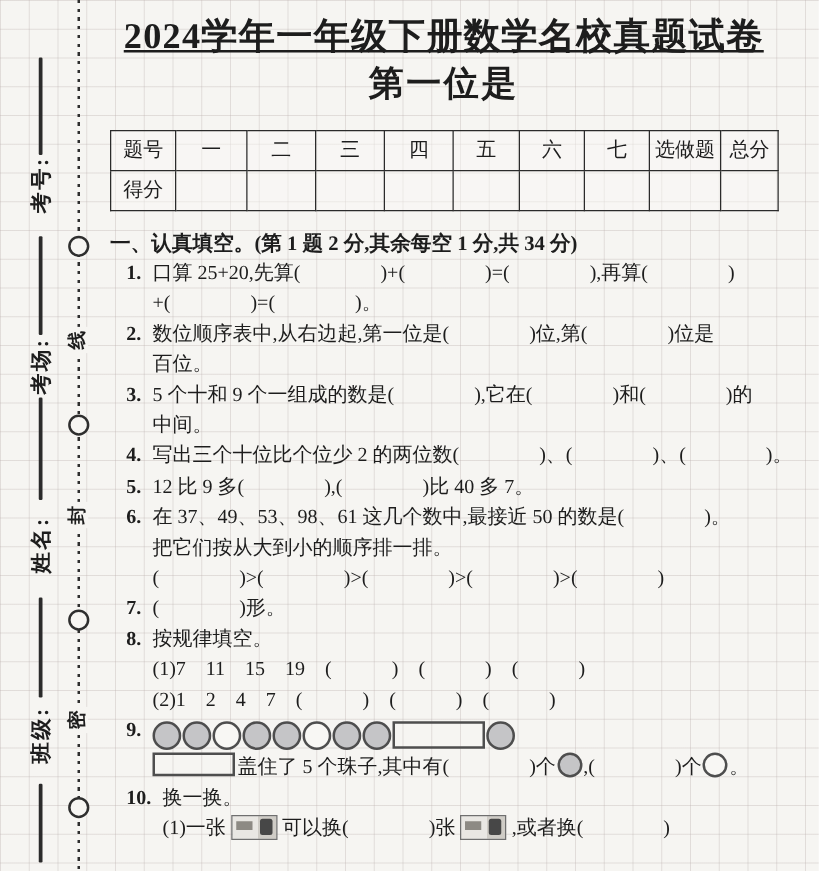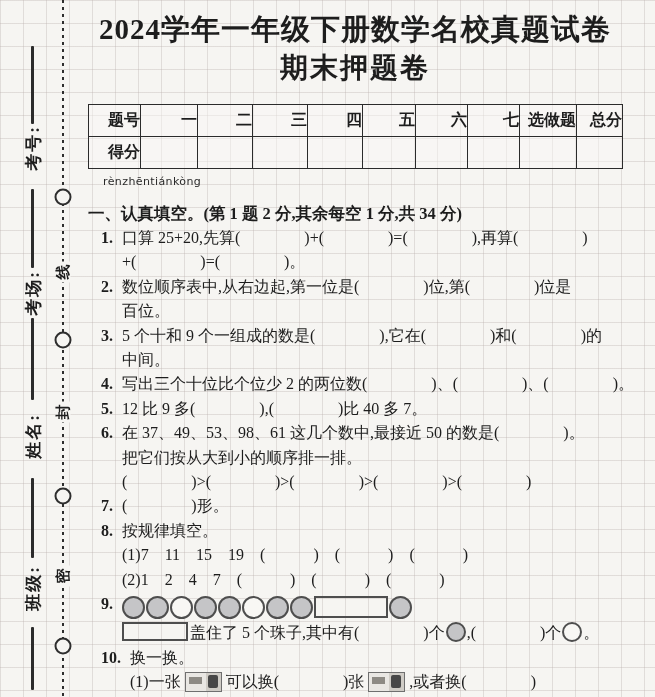--- a/index.html
+++ b/index.html
@@ -35,32 +35,32 @@
     font-size:17px;font-weight:600;white-space:nowrap;letter-spacing:2px;
   }
   .side-rule{
     position:absolute;left:31px;width:2.6px;background:#2b2b2b;border-radius:1px;
   }
 
   
   .content{position:absolute;left:88px;top:0;width:556px;}
   .title1{
     margin:11px 0 0 0;text-align:center;font-size:29px;line-height:37px;
-    font-weight:900;letter-spacing:1px;width:534px;
+    font-weight:900;letter-spacing:1px;width:534px;text-decoration:underline;
   }
   .title2{
     margin:3px 0 0 0;text-align:center;font-size:28px;line-height:34px;
     font-weight:900;letter-spacing:2px;width:534px;
   }
   table.score{
     margin-top:19px;border-collapse:collapse;width:534px;table-layout:fixed;
   }
   table.score td{
-    border:1.7px solid #2b2b2b;height:31px;text-align:right;
-    font-size:16px;font-weight:700;padding:0;background:rgba(250,249,247,.45);
+    border:1.7px solid #2b2b2b;height:31px;text-align:center;
+    font-size:16px;font-weight:400;padding:0;background:rgba(250,249,247,.45);
   }
   .pinyin{
     margin:7px 0 0 15px;
     font-family:"DejaVu Sans","Liberation Sans",sans-serif;
     font-size:11px;line-height:12px;color:#2a2a2a;letter-spacing:.4px;
   }
   .section-head{
     margin-top:14px;font-size:16.5px;line-height:24px;font-weight:700;white-space:nowrap;
   }
   .questions{margin-left:13px;}
@@ -121,21 +121,21 @@
   <div class="side-rule" style="top:189px;height:79px"></div>
   <div class="side-label" style="top:293px">考场:</div>
   <div class="side-rule" style="top:318px;height:82px"></div>
   <div class="side-label" style="top:436px">姓名:</div>
   <div class="side-rule" style="top:478px;height:80px"></div>
   <div class="side-label" style="top:588px">班级:</div>
   <div class="side-rule" style="top:627px;height:63px"></div>
 
   <div class="content">
     <h1 class="title1">2024学年一年级下册数学名校真题试卷</h1>
-    <h2 class="title2">期末押题卷</h2>
+    <h2 class="title2">第一位是</h2>
 
     <table class="score">
       <colgroup>
         <col style="width:52px">
           <col style="width:57px">
           <col style="width:55px">
           <col style="width:55px">
         <col style="width:55px">
           <col style="width:53px">
           <col style="width:52px">
@@ -164,21 +164,20 @@
         <td></td>
         <td></td>
         <td></td>
         <td></td>
         <td></td>
         <td></td>
       </tr>
     </tbody>
       </table>
 
-    <div class="pinyin">rènzhēntiánkòng</div>
     <div class="section-head"><span>一、认真填空。</span><span>(第 1 题 2 分,其余每空 1 分,共 34 分)</span></div>
 
     <div class="questions">
 
       <div class="q">
         <span class="qnum">1.</span>
         <div class="qbody">
           <div class="qline">口算 25+20,先算(　　　　)+(　　　　)=(　　　　),再算(　　　　)</div>
           <div class="qline">+(　　　　)=(　　　　)。</div>
         </div>

